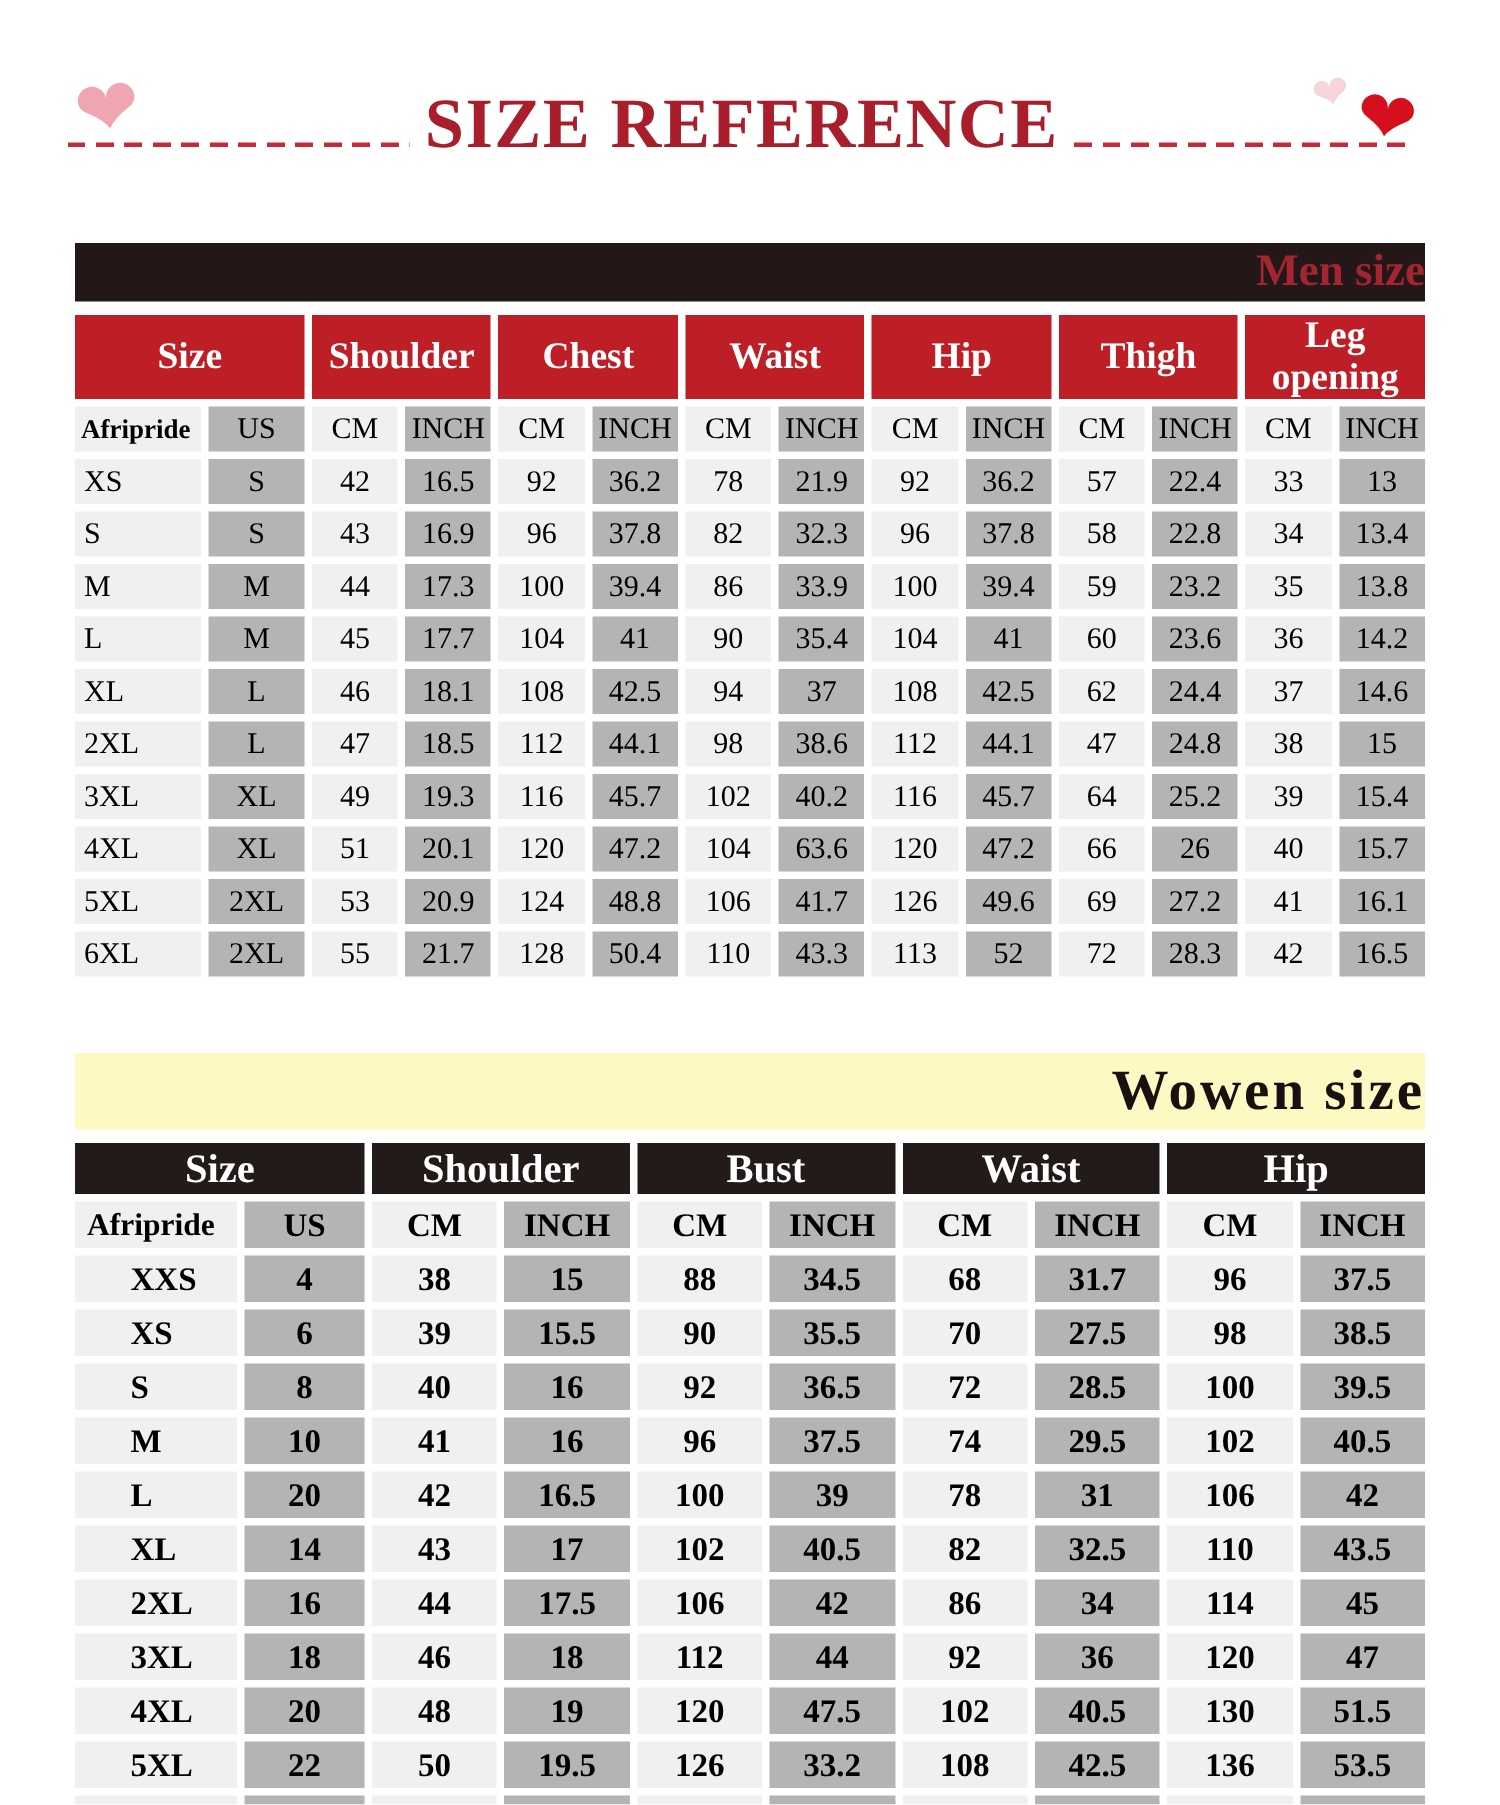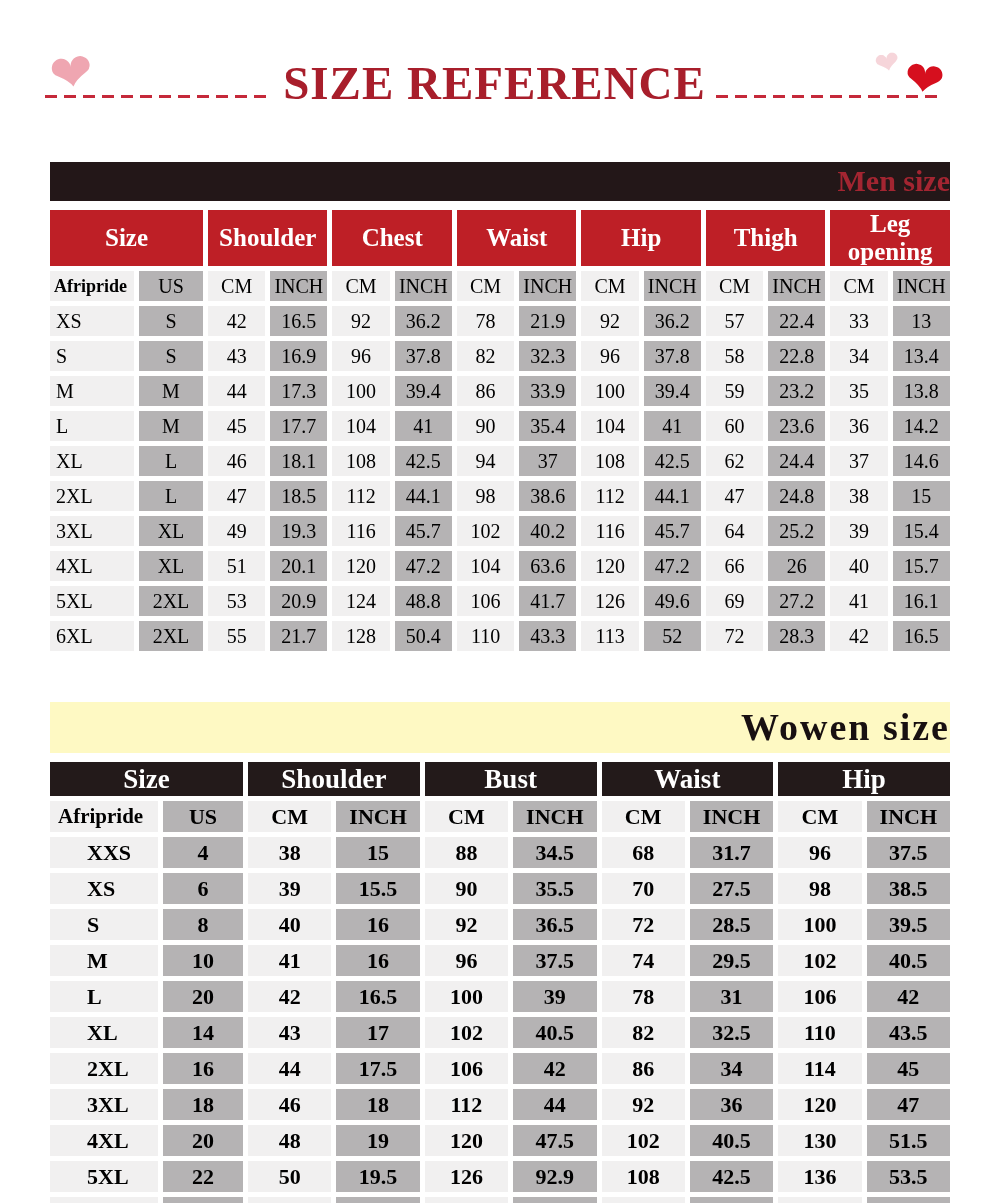--- a/index.html
+++ b/index.html
@@ -441,21 +441,21 @@
             <td class="data-cell cell-gray">40.5</td>
             <td class="data-cell cell-light">130</td>
             <td class="data-cell cell-gray">51.5</td>
           </tr>
           <tr>
             <td class="data-cell cell-light label-cell">5XL</td>
             <td class="data-cell cell-gray">22</td>
             <td class="data-cell cell-light">50</td>
             <td class="data-cell cell-gray">19.5</td>
             <td class="data-cell cell-light">126</td>
-            <td class="data-cell cell-gray">92.9</td>
+            <td class="data-cell cell-gray">33.2</td>
             <td class="data-cell cell-light">108</td>
             <td class="data-cell cell-gray">42.5</td>
             <td class="data-cell cell-light">136</td>
             <td class="data-cell cell-gray">53.5</td>
           </tr>
           <tr>
             <td class="data-cell cell-light label-cell">6XL</td>
             <td class="data-cell cell-gray">24</td>
             <td class="data-cell cell-light">52</td>
             <td class="data-cell cell-gray">20.5</td>

